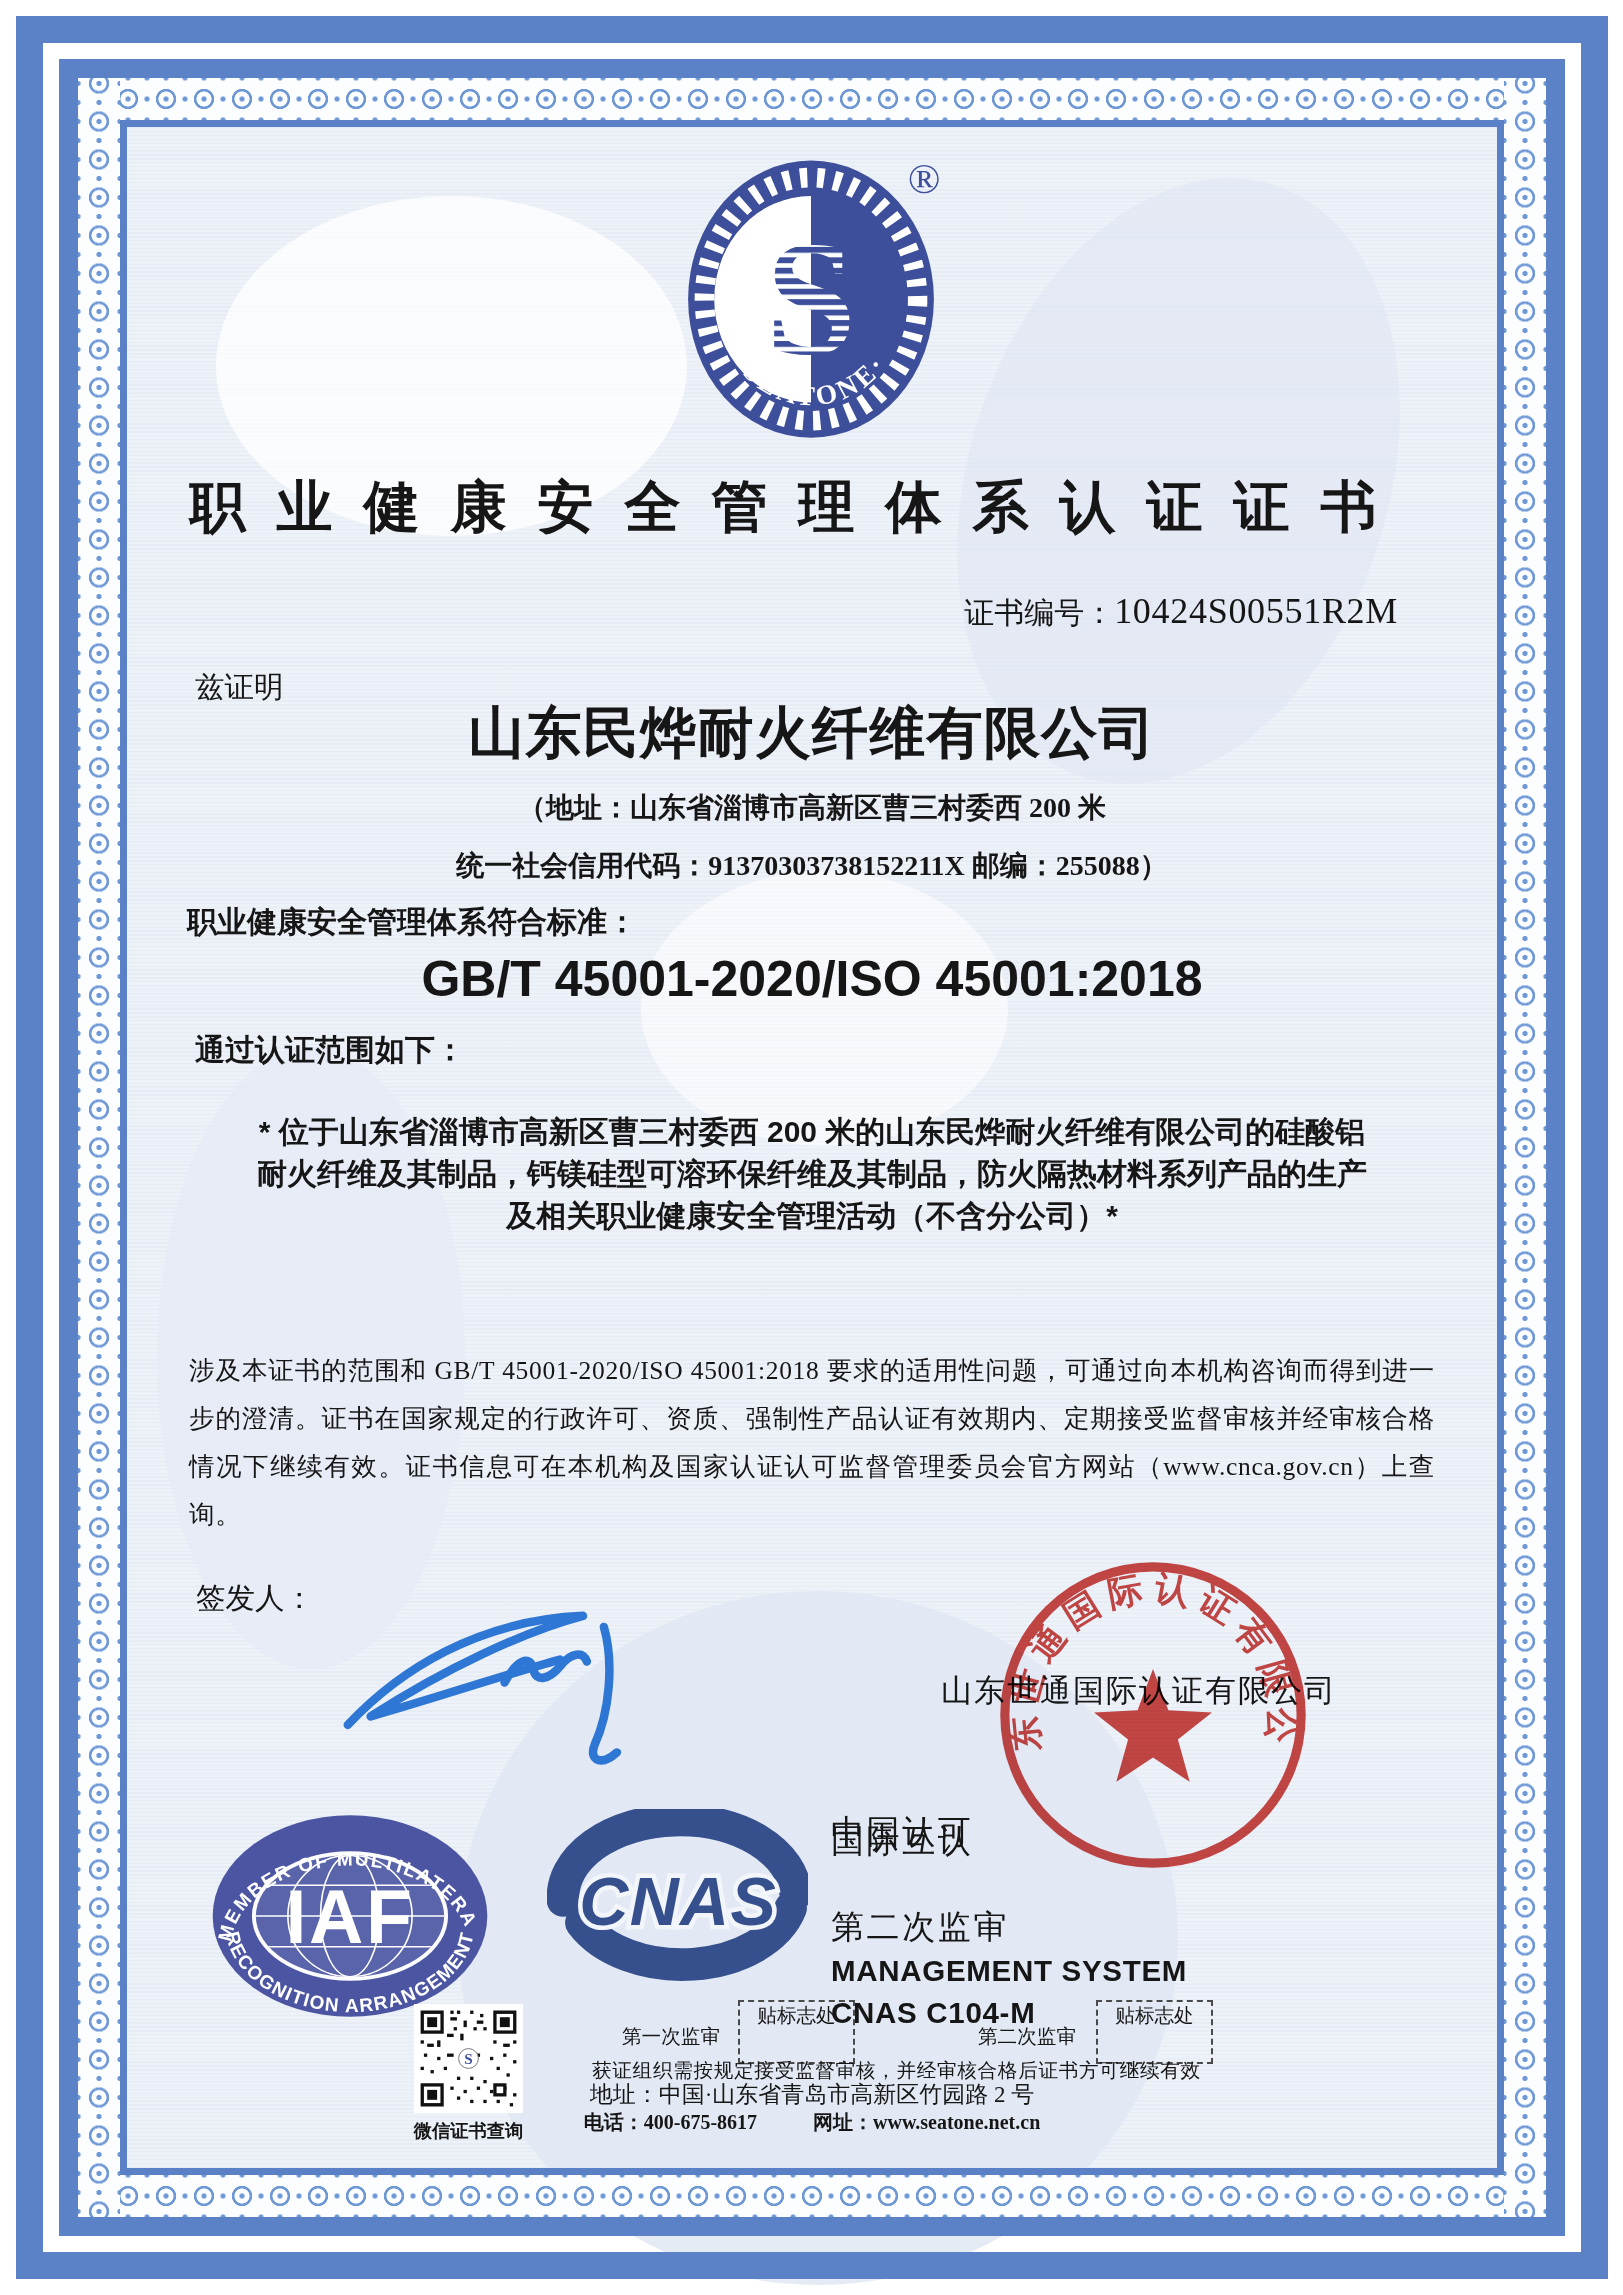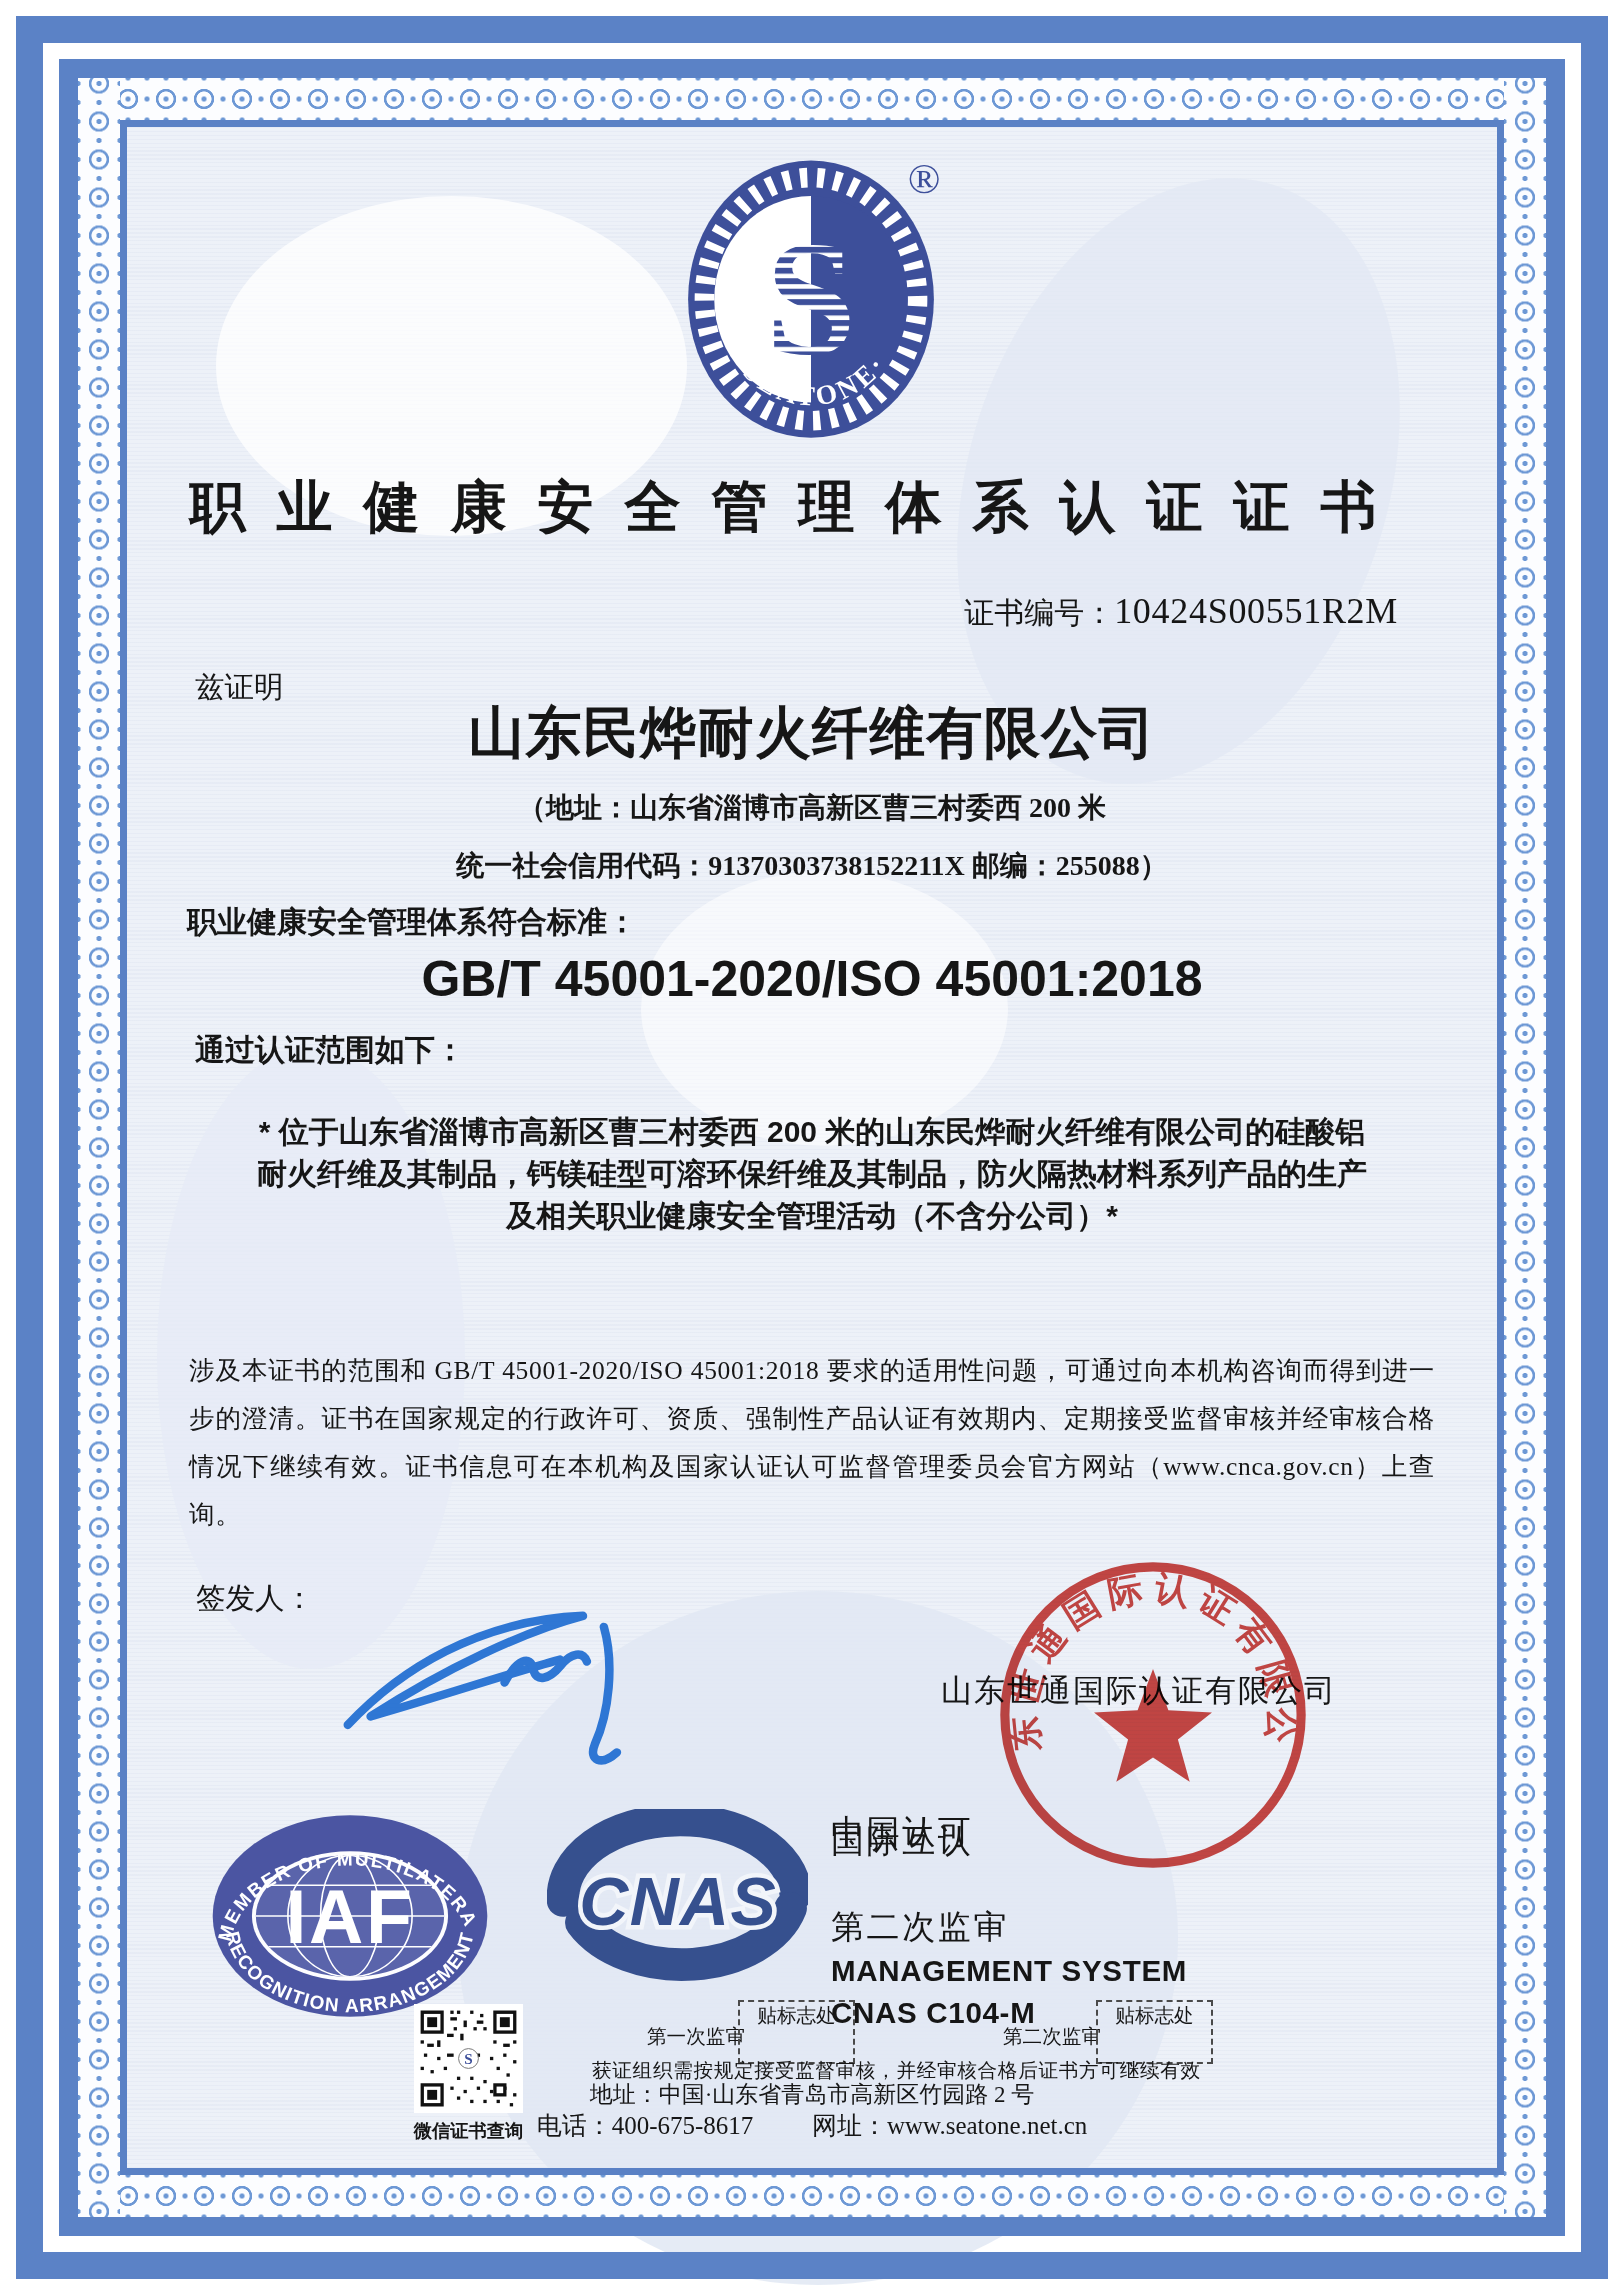--- a/index.html
+++ b/index.html
@@ -40,26 +40,26 @@
          font-family:"Liberation Sans","DejaVu Sans",sans-serif;font-weight:bold;font-size:30px;line-height:42px;white-space:nowrap;}
   .legal{position:absolute;left:189px;top:1347px;width:1246px;font-size:25.5px;line-height:48px;
          text-align:justify;letter-spacing:0.7px;}
   .issue{left:189px;top:1509px;font-size:29.5px;}
   .valid{left:815px;top:1509px;font-size:29.5px;}
   .signer{left:196px;top:1579px;font-size:29.5px;}
   .issuer{left:941px;top:1670px;font-size:31px;letter-spacing:2px;}
   .accred-cn{left:831px;font-size:33px;letter-spacing:2.6px;}
   .accred-en{left:831px;font-size:29.5px;font-weight:bold;letter-spacing:0.7px;}
   .qr-caption{left:409px;top:2118px;width:119px;text-align:center;font-size:18.3px;font-weight:bold;}
-  .suplabel{top:2023px;font-size:19.6px;margin-left:25px;}
+  .suplabel{top:2023px;font-size:19.6px;}
   .supbox{position:absolute;top:2000px;width:113px;height:60px;border:2px dashed #4a4a4a;
           display:flex;justify-content:center;font-size:19.6px;}
   .note{left:592px;top:2057px;font-size:19.6px;letter-spacing:0.7px;}
   .addr3{top:2079px;font-size:23px;}
-  .phone{top:2109px;font-size:25px;}
+  .phone{top:2109px;font-size:20px;font-weight:bold;}
   svg text{font-family:"Liberation Serif","DejaVu Serif",serif;}
   svg .sanstext{font-family:"Liberation Sans","DejaVu Sans",sans-serif;}
 </style>
 </head>
 <body>
 
 <div class="page">
 
   <div class="inner-bg"></div>
   <div class="blob" style="left:216px;top:196px;width:471px;height:340px;background:#ffffff;opacity:.75;"></div>

